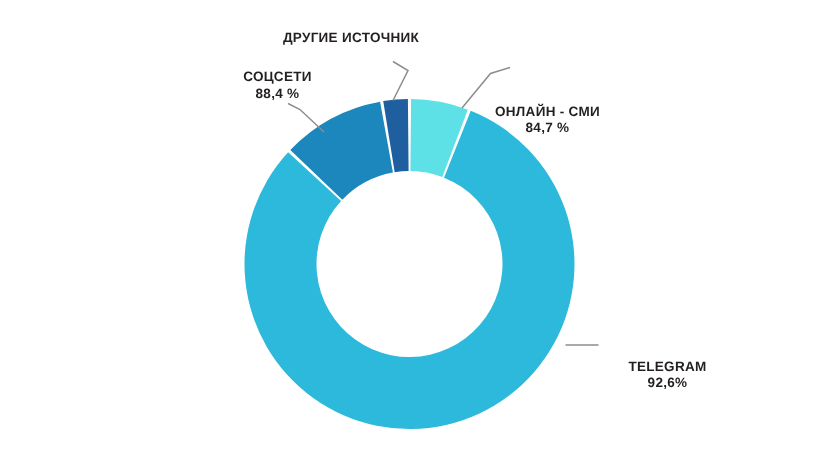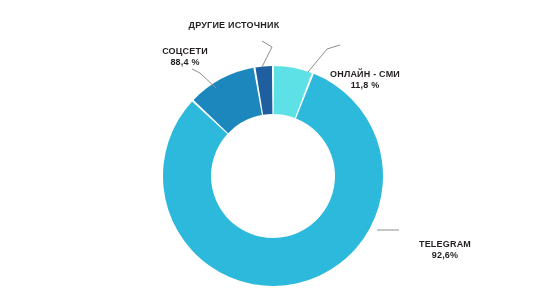--- a/index.html
+++ b/index.html
@@ -88,21 +88,21 @@
       <polyline points="377,230 399,230" fill="none" stroke="#8d8d8d" stroke-width="1"></polyline>
     </g>
   </svg>
 
   <div class="callout align-center" id="label-drugie">
     <span class="cat">ДРУГИЕ ИСТОЧНИК</span>
   </div>
 
   <div class="callout align-center" id="label-online">
     <span class="cat">ОНЛАЙН - СМИ</span>
-    <span class="pct">11,8 %</span>
+    <span class="pct">84,7 %</span>
   </div>
 
   <div class="callout align-center" id="label-socseti">
     <span class="cat">СОЦСЕТИ</span>
     <span class="pct">88,4 %</span>
   </div>
 
   <div class="callout align-center" id="label-telegram">
     <span class="cat">TELEGRAM</span>
     <span class="pct">92,6%</span>

